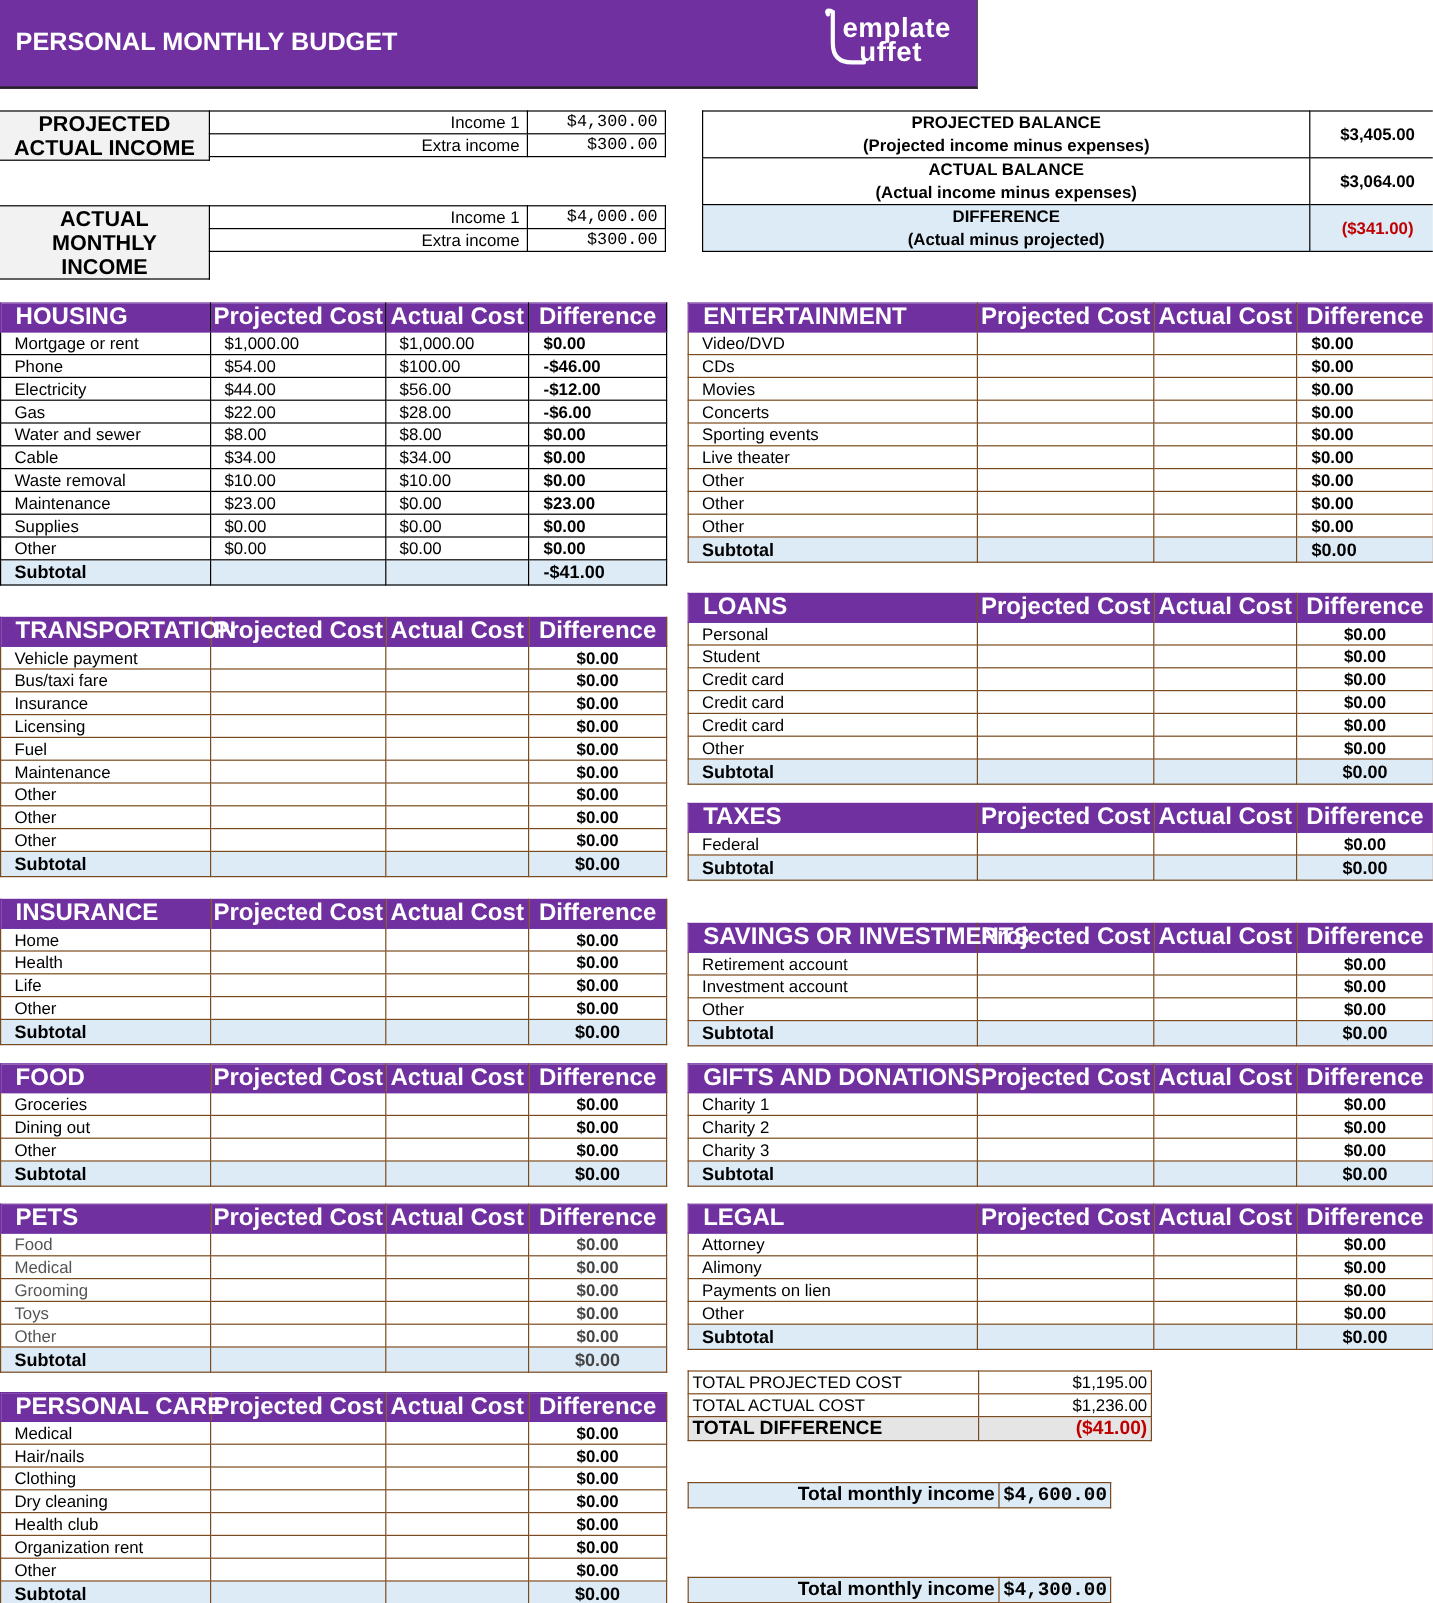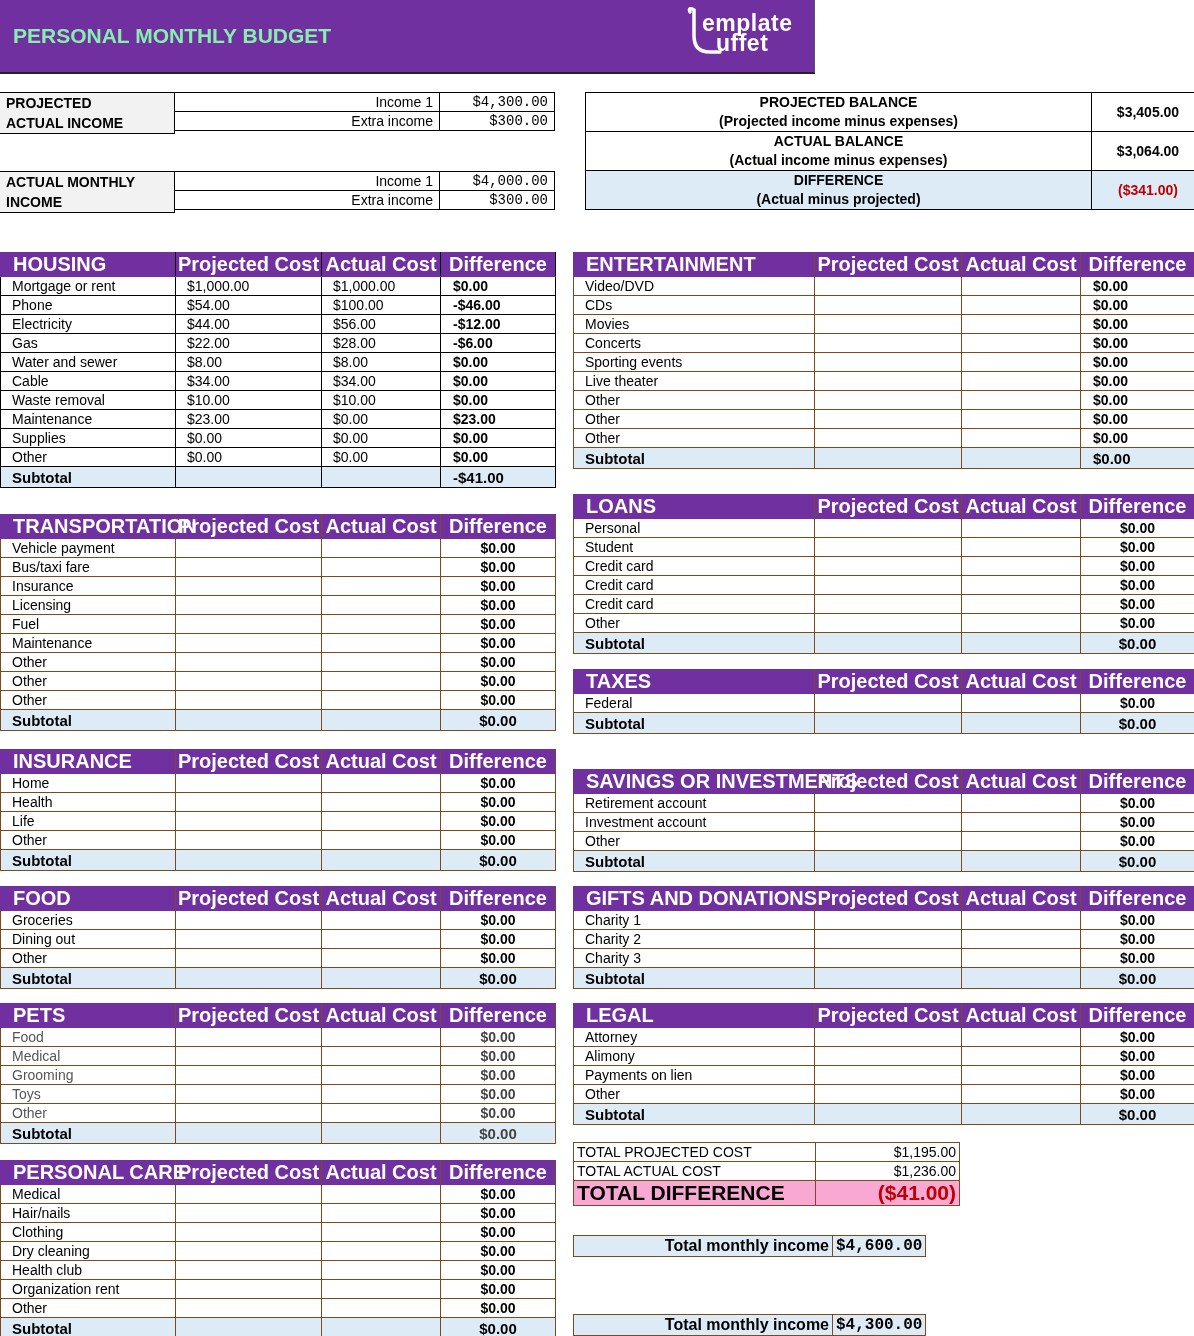--- a/index.html
+++ b/index.html
@@ -1,30 +1,30 @@
 <!DOCTYPE html>
 <html><head>
 <meta charset="utf-8">
 <style>
   html, body { margin: 0; padding: 0; background: #ffffff; }
   body { width: 1194px; height: 1336px; position: relative; overflow: hidden;
          font-family: "Liberation Sans", sans-serif; color: #000; }
   .banner { position: absolute; left: 0; top: 0; width: 814px; height: 72px;
             background: #7030a0; border-bottom: 2px solid #222; border-right: 1px solid #555; }
-  .banner-title { position: absolute; left: 13px; top: 24px; color: #86efac; font-weight: bold;
+  .banner-title { position: absolute; left: 13px; top: 24px; color: #ffffff; font-weight: bold;
                   font-size: 21px; letter-spacing: 0px; }
   .logo { position: absolute; left: 686px; top: 6px; width: 122px; height: 52px; color: #fff; }
   .logo-line1 { position: absolute; left: 16px; top: 4px; font-weight: bold; font-size: 23px; letter-spacing: 0.5px; }
   .logo-line2 { position: absolute; left: 30px; top: 24px; font-weight: bold; font-size: 23px; letter-spacing: 0.5px; }
   .logo svg { position: absolute; left: 0; top: 0; }
 
   
   .inc { position: absolute; left: 0; width: 555px; border-collapse: collapse; font-size: 14px; }
   .inc td { border: 1px solid #000; padding: 0 6px; height: 18px; }
-  .inc .lab { width: 162px; background: #f2f2f2; font-weight: bold; font-size: 14px;
+  .inc .lab { width: 162px; background: #f2f2f2; font-weight: bold; text-align: center; font-size: 18px;
               line-height: 20px; border-left: none; }
   .inc .name { width: 252px; text-align: right; }
   .inc .val { text-align: right; font-family: Liberation Mono, monospace; }
   .inc .tot td { background: #ddebf7; font-weight: bold; font-size: 16px; height: 20px; }
 
   
   .bal { position: absolute; left: 573px; top: 92px; width: 620px; border-collapse: collapse; margin-left: 12px; }
   .bal td { border: 1px solid #000; height: 38px; padding: 0; }
   .bal .desc { width: 505px; text-align: center; font-weight: bold; font-size: 14px; line-height: 19px; }
   .bal .amt { text-align: center; font-weight: bold; font-size: 14px; }
@@ -49,21 +49,21 @@
   .cat.brown td, .cat.brown th { border-color: #7b4a1e; }
   .cat.brown th { border-color: #7030a0; border-right-color: #7b4a1e; }
   .cat.grey td.name { color: #555; }
   .cat.grey td.dc { color: #444; }
 
   
   .tot { position: absolute; left: 573px; top: 1142px; width: 387px; border-collapse: collapse; font-size: 14px; }
   .tot td { border: 1px solid #7b4a1e; height: 18px; padding: 0 3px; }
   .tot .lbl { width: 235px; }
   .tot .v { text-align: right; }
-  .tot tr.td td { background: #f9a8d4; font-weight: bold; font-size: 21px; height: 19px; }
+  .tot tr.td td { background: #e5e5e5; font-weight: bold; font-size: 16px; height: 19px; }
 </style>
 </head>
 <body>
 
 <div class="banner">
   <div class="banner-title">PERSONAL MONTHLY BUDGET</div>
   <div class="logo">
     <svg width="40" height="52" viewBox="0 0 40 52">
       <path d="M4 6 Q2 2 6 3 L8 4 L8 30 Q8 46 24 46 L34 46" fill="none" stroke="#fff" stroke-width="3.5" stroke-linecap="round"></path>
     </svg>

